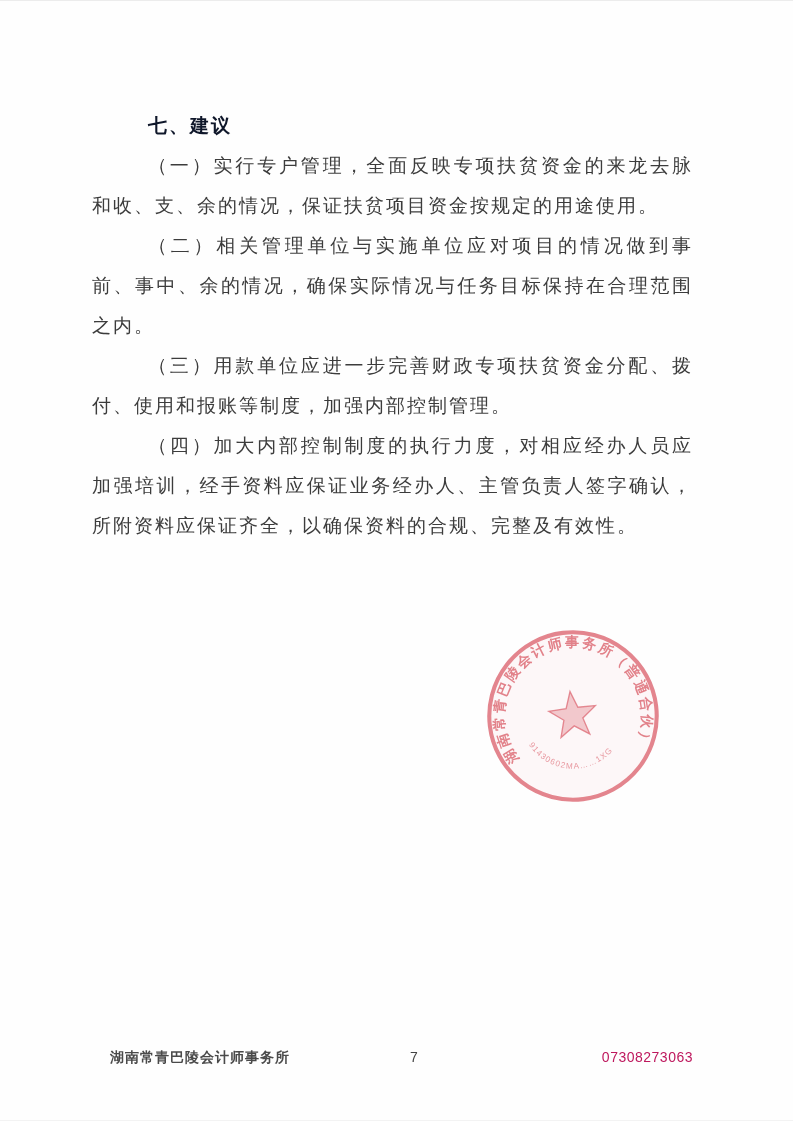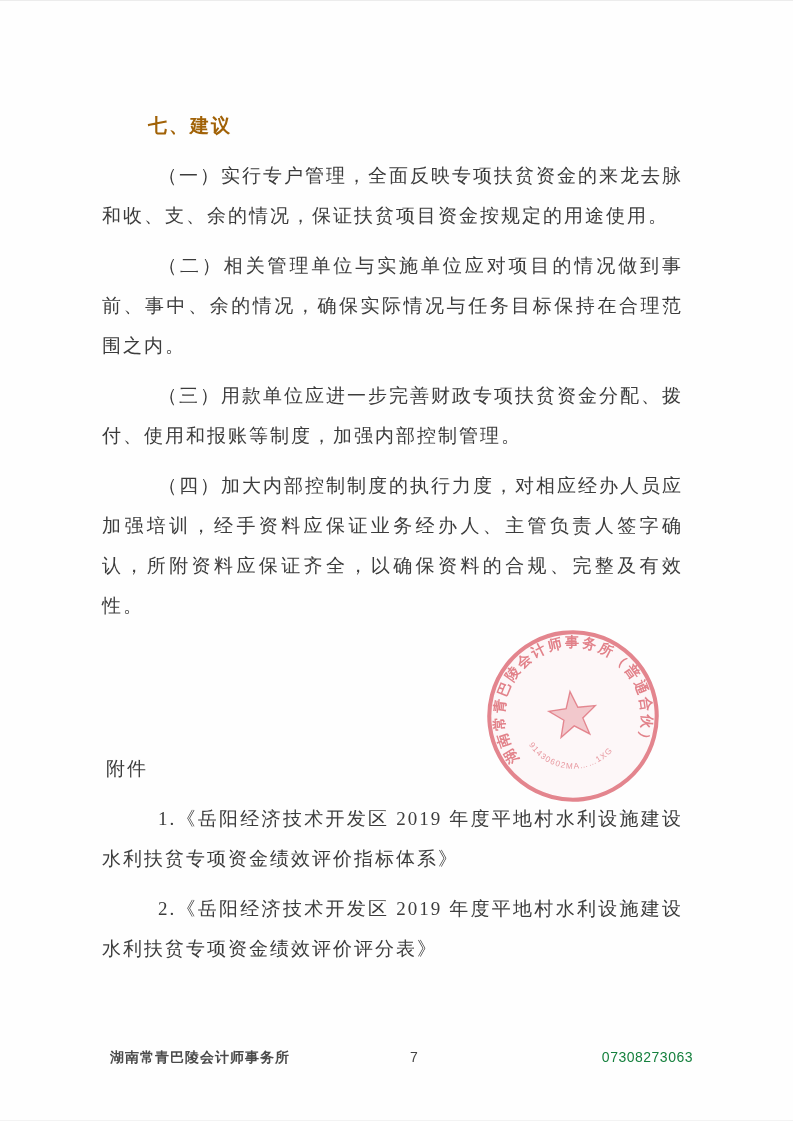--- a/index.html
+++ b/index.html
@@ -31,24 +31,24 @@
     font-size: 19px;
     line-height: 40px;
     letter-spacing: 2px;
     text-align: justify;
   }
   .heading {
     margin: 0;
     font-size: 19px;
     font-weight: 700;
     text-indent: 56px;
-    color: #a16207;
+    color: #0f172a;
   }
   .para {
-    margin: 10px;
+    margin: 0;
     text-indent: 56px;
   }
   .attachments {
     margin-top: 123px;
   }
   .attach-label {
     margin: 0;
     text-indent: 14px;
   }
   .stamp {
@@ -94,41 +94,36 @@
   .f-page {
     position: absolute;
     left: 410px;
     font-family: "Liberation Sans", "DejaVu Sans", sans-serif;
     color: #444444;
   }
   .f-right {
     position: absolute;
     right: 100px;
     font-family: "Liberation Sans", "DejaVu Sans", sans-serif;
-    color: #15803d;
+    color: #be185d;
     letter-spacing: 0.5px;
   }
 </style>
 </head>
 <body>
 
 <div class="page">
 
   <div class="content">
     <h2 class="heading">七、建议</h2>
     <p class="para">（一）实行专户管理，全面反映专项扶贫资金的来龙去脉和收、支、余的情况，保证扶贫项目资金按规定的用途使用。</p>
     <p class="para">（二）相关管理单位与实施单位应对项目的情况做到事前、事中、余的情况，确保实际情况与任务目标保持在合理范围之内。</p>
     <p class="para">（三）用款单位应进一步完善财政专项扶贫资金分配、拨付、使用和报账等制度，加强内部控制管理。</p>
     <p class="para">（四）加大内部控制制度的执行力度，对相应经办人员应加强培训，经手资料应保证业务经办人、主管负责人签字确认，所附资料应保证齐全，以确保资料的合规、完整及有效性。</p>
 
-    <div class="attachments">
-      <p class="attach-label">附件</p>
-      <p class="para">1.《岳阳经济技术开发区 2019 年度平地村水利设施建设水利扶贫专项资金绩效评价指标体系》</p>
-      <p class="para">2.《岳阳经济技术开发区 2019 年度平地村水利设施建设水利扶贫专项资金绩效评价评分表》</p>
-    </div>
   </div>
 
   <svg class="stamp" viewBox="0 0 200 200" aria-hidden="true">
     <defs>
       <path id="ringPath" d="M 37.8,143.6 A 76,76 0 1 1 162.3,143.6" fill="none"></path>
       <path id="codePath" d="M 45.5,119.8 A 58,58 0 0 0 154.5,119.8" fill="none"></path>
     </defs>
     <circle cx="100" cy="100" r="92" fill="rgba(238,180,186,0.10)" stroke="rgba(221,101,112,0.85)" stroke-width="4.5"></circle>
     <path d="M100,73 L106.5,91.1 L125.7,91.7 L110.5,103.4 L115.9,121.8 L100,111 L84.1,121.8 L89.5,103.4 L74.3,91.7 L93.5,91.1 Z" fill="rgba(226,120,130,0.40)" stroke="rgba(221,101,112,0.8)" stroke-width="1.5"></path>
     <text class="ring-text">

